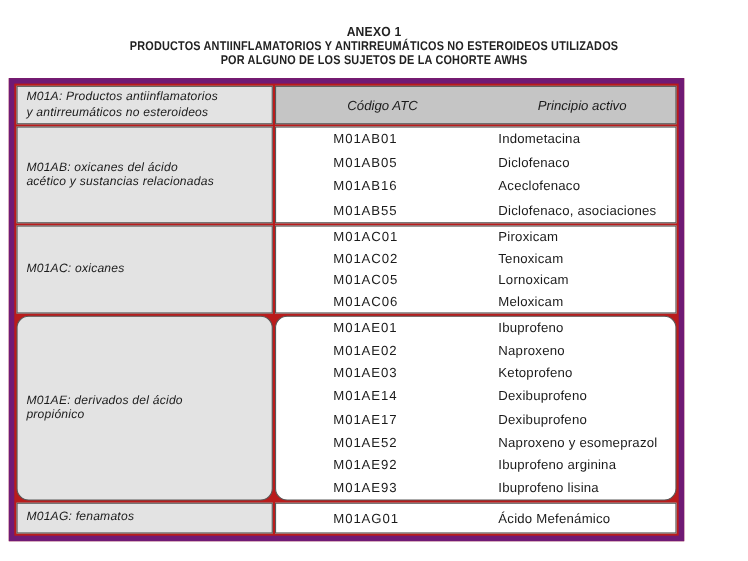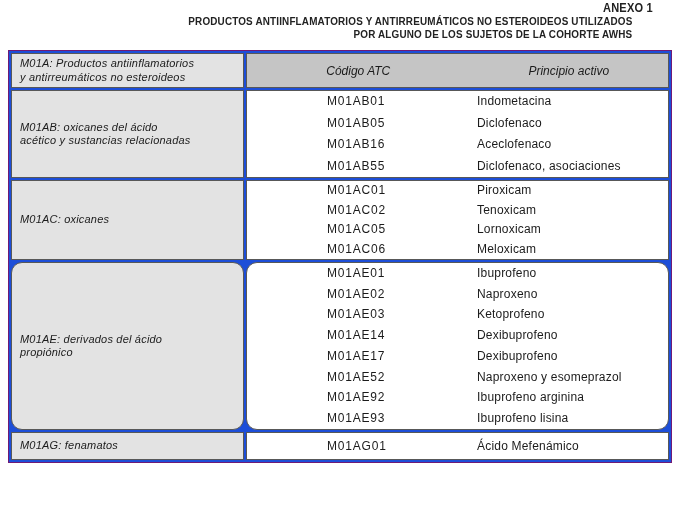--- a/index.html
+++ b/index.html
@@ -1,49 +1,49 @@
 <!DOCTYPE html>
 <html><head>
 <meta charset="utf-8">
 <style>
   html,body { margin:0; padding:0; }
   body {
     width:680px; height:510px; background:#ffffff; overflow:hidden;
     font-family:"Liberation Sans","DejaVu Sans",sans-serif; color:#1b1b1b;
     -webkit-font-smoothing:antialiased;
   }
-  .titles { text-align:right; padding-top:1px; }
+  .titles { text-align:center; padding-top:22px; }
   .t-annex {
     font-size:12px; font-weight:bold; line-height:14px;
     transform:scaleX(0.92); transform-origin:center; letter-spacing:0.2px;
     color:#222;
   }
   .t-line {
     font-size:11.5px; font-weight:bold; line-height:13px;
     transform:scaleX(0.86); transform-origin:center; letter-spacing:0.2px;
     color:#222; white-space:nowrap;
   }
   table.atc {
-    margin:9px 0 0 8px; width:664px;
+    margin:9px 0 0 8px; width:614px;
     border-collapse:separate; border-spacing:2px;
-    border:1px solid #701a75; table-layout:fixed; background:#1d4ed8;
+    border:5px solid #701a75; table-layout:fixed; background:#b91c1c;
   }
   td { border:1px solid #585858; padding:0; vertical-align:middle; }
   td.cat {
     background:#e3e3e3; width:219px;
     font-style:italic; font-size:11px; line-height:13.5px;
     padding-left:8px; padding-right:4px; letter-spacing:0.2px;
   }
   td.hdr { background:#c5c5c5; font-style:italic; font-size:12px; }
   .hdr-inner { display:flex; width:100%; }
   .hcol { flex:1; text-align:center;padding-left:12px; }
   td.data { background:#ffffff; }
   .rows { display:flex; flex-direction:column; justify-content:space-around; height:100%; }
   .row { flex:1; display:flex; align-items:center; line-height:13px; }
-  .code { margin-left:80px; width:150px; font-size:12px; letter-spacing:0.8px; }
+  .code { margin-left:52px; width:150px; font-size:12px; letter-spacing:0.8px; }
   .name { font-size:12px; letter-spacing:0.2px; }
   tr.r-head td { height:33px; }
   tr.r-s0 td { height:86px; }
   tr.r-s1 td { height:78px; }
   tr.r-s2 td { height:166px;border-radius:11px; }
   tr.r-s3 td { height:26px; }
   tr.r-s4 td { height:32px; }
 </style>
 </head>
 <body>

